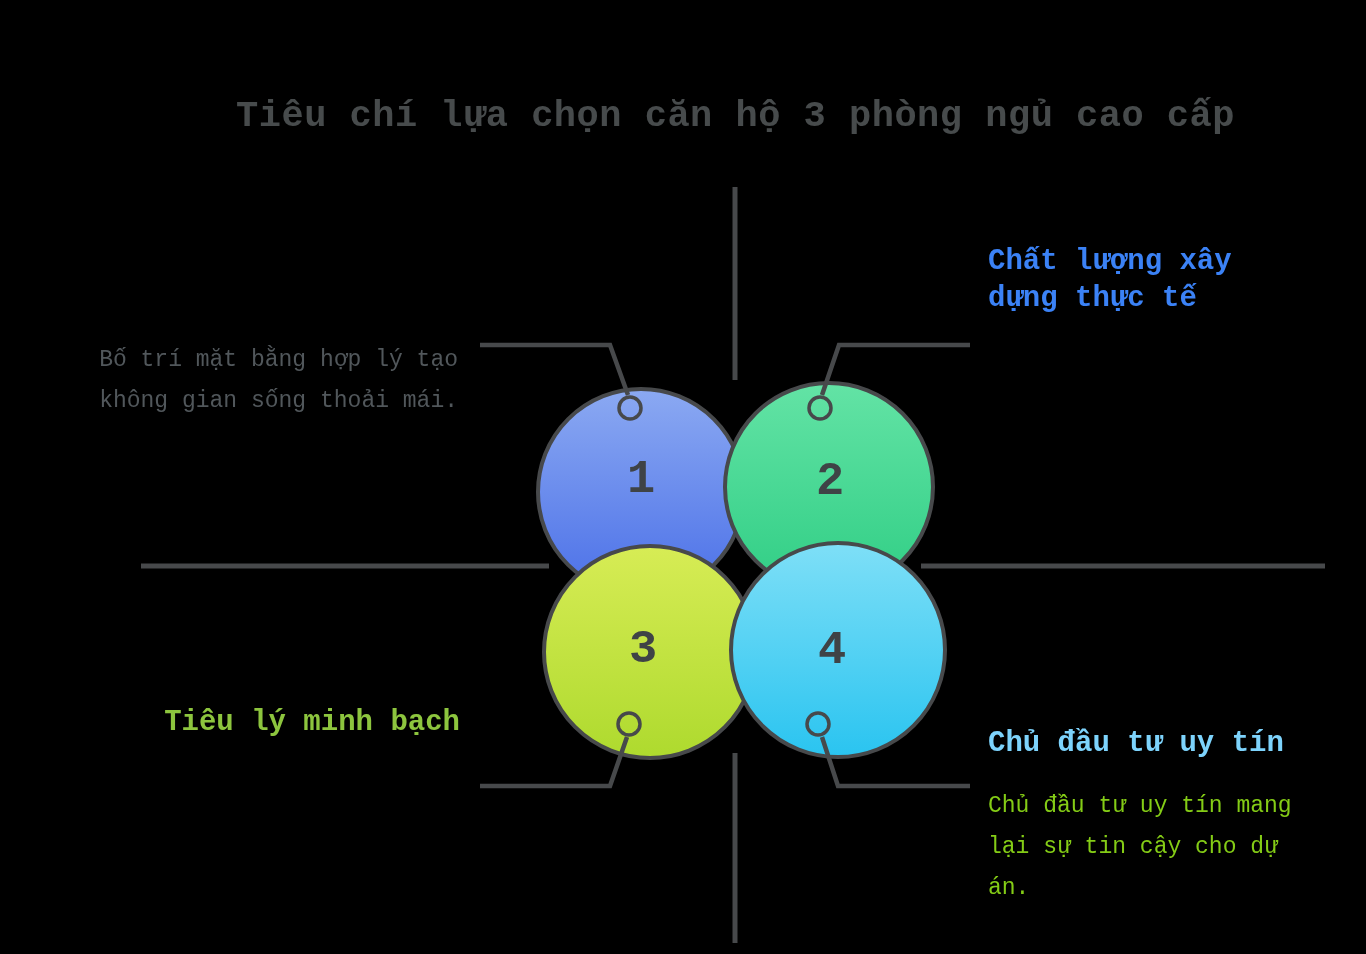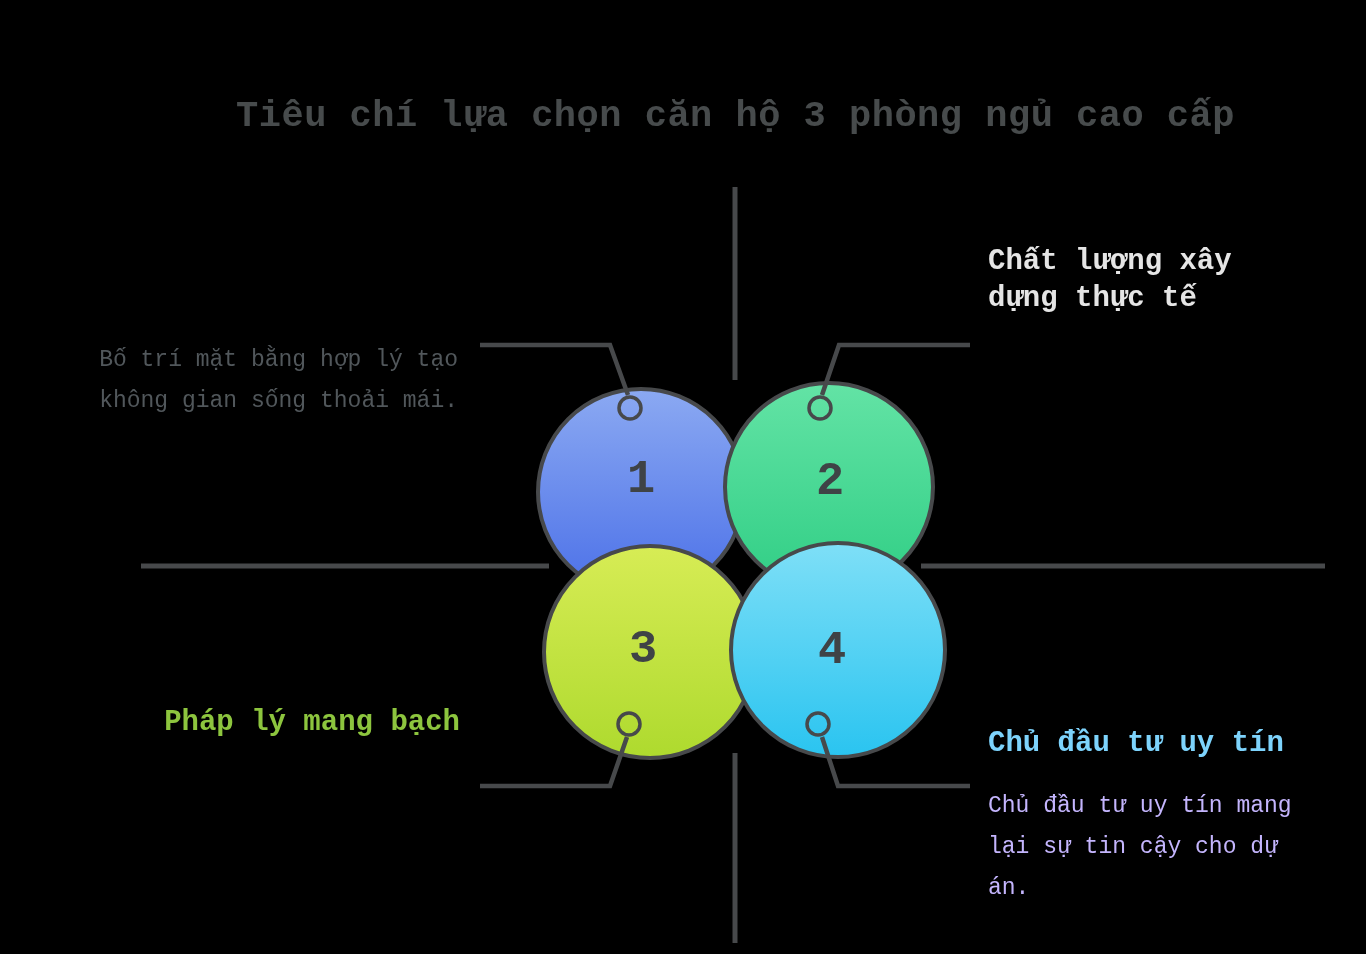--- a/index.html
+++ b/index.html
@@ -109,22 +109,22 @@
       <text x="641" y="479" class="circle-number">1</text>
       <text x="830" y="481" class="circle-number">2</text>
       <text x="643" y="649" class="circle-number">3</text>
       <text x="832" y="650" class="circle-number">4</text>
     </g>
   </svg>
 
   <p class="body-text body-tl" style="color: rgb(81, 87, 91);">Bố trí mặt bằng hợp lý tạo
 không gian sống thoải mái.</p>
 
-  <h2 class="heading heading-tr" style="color: #e5e5e5;">Chất lượng xây
+  <h2 class="heading heading-tr" style="color: #3b82f6;">Chất lượng xây
 dựng thực tế</h2>
 
-  <h2 class="heading heading-bl" style="color: rgb(141, 197, 62);">Pháp lý mang bạch</h2>
+  <h2 class="heading heading-bl" style="color: rgb(141, 197, 62);">Tiêu lý minh bạch</h2>
 
   <h2 class="heading heading-br" style="color: #7dd3fc;">Chủ đầu tư uy tín</h2>
-  <p class="body-text body-br" style="color: #c4b5fd;">Chủ đầu tư uy tín mang
+  <p class="body-text body-br" style="color: #84cc16;">Chủ đầu tư uy tín mang
 lại sự tin cậy cho dự án.</p>
 
 </div>
 
 </body></html>

